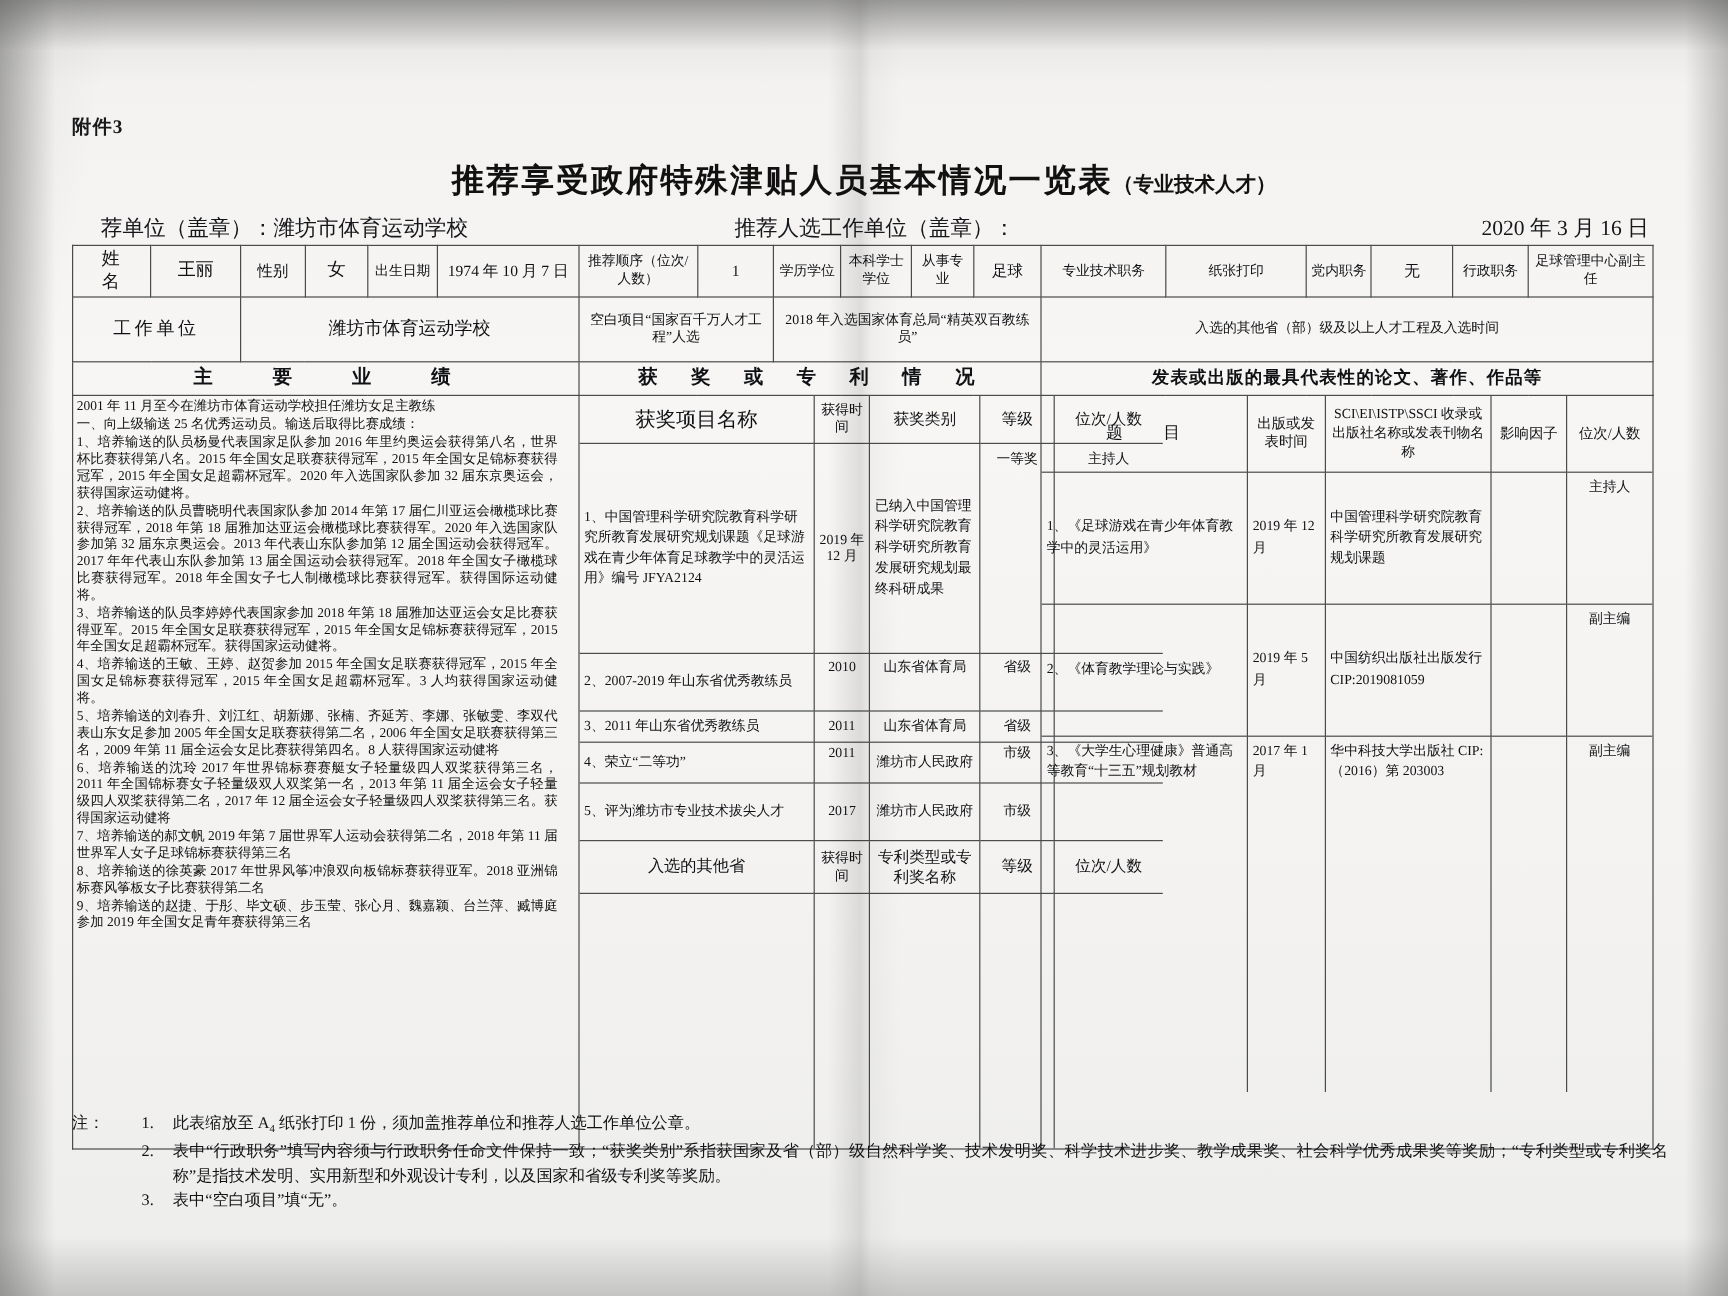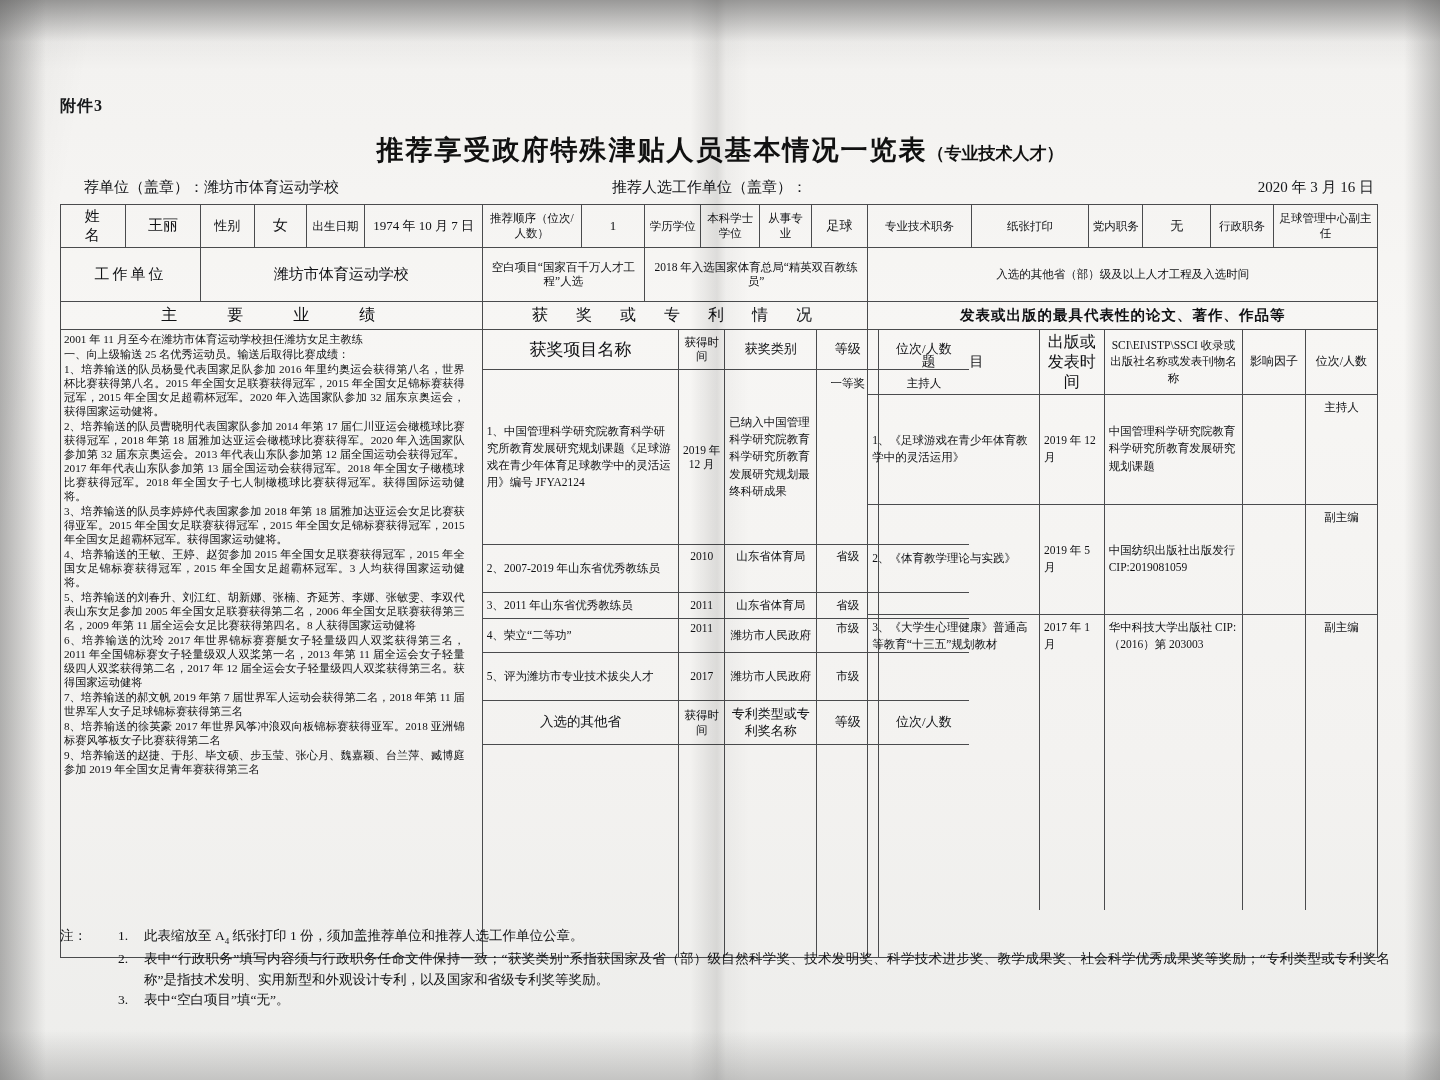--- a/index.html
+++ b/index.html
@@ -49,21 +49,21 @@
     font-size:16px;font-weight:bold;color:#16181a;letter-spacing:1px;
   }
   .doctitle{
     position:absolute;left:0;top:132px;width:1440px;text-align:center;
     font-size:27px;font-weight:bold;color:#111;letter-spacing:2px;
   }
   .doctitle .sub{font-size:17px;font-weight:bold;letter-spacing:0;}
 
   .metarow{
     position:absolute;left:84px;top:178px;width:1290px;height:20px;
-    font-size:15px;color:#15171a;
+    font-size:18px;color:#15171a;
   }
   .metarow .m1{position:absolute;left:0;top:0;}
   .metarow .m2{position:absolute;left:528px;top:0;}
   .metarow .m3{position:absolute;right:0;top:0;}
 
   
   table.main{
     position:absolute;left:60px;top:204px;width:1318px;
     border-collapse:collapse;
     table-layout:fixed;
@@ -73,21 +73,21 @@
     border:1px solid #4a4b4d;
     padding:2px 3px;
     vertical-align:middle;
     line-height:1.25;
   }
   .c{text-align:center;}
   .l{text-align:left;vertical-align:top;}
   .big{font-size:15px;letter-spacing:2px;}
   .tiny{font-size:11.5px;line-height:1.35;}
 
-  .secthead{font-size:16px;font-weight:normal;letter-spacing:6px;text-align:center;}
+  .secthead{font-size:16px;font-weight:bold;letter-spacing:6px;text-align:center;}
   .secthead2{font-size:14.5px;font-weight:bold;letter-spacing:1px;text-align:center;}
 
   .perf{
     font-size:11.2px;line-height:1.5;text-align:justify;
     padding:3px 5px 4px 5px;color:#0f1012;
   }
   .perf p{margin:0 14px 1px 0;}
 
   .notes{
     position:absolute;left:60px;top:0px;width:1330px;
@@ -283,21 +283,21 @@
           <colgroup>
             <col style="width:148px">
                 <col style="width:56px">
                 <col style="width:120px">
                 <col style="width:54px">
                 <col style="width:62px">
           </colgroup>
           <tbody>
                 <tr style="height:64px">
             <td class="c" style="border:1px solid #4a4b4d;border-top:0;border-left:0;font-size:14px;letter-spacing:2px">题　　目</td>
-            <td class="c" style="border:1px solid #4a4b4d;border-top:0;font-size:16px">出版或发表时间</td>
+            <td class="c" style="border:1px solid #4a4b4d;border-top:0;font-size:12px">出版或发表时间</td>
             <td class="c" style="border:1px solid #4a4b4d;border-top:0;font-size:11.5px;line-height:1.4;padding:2px">SCI\EI\ISTP\SSCI 收录或出版社名称或发表刊物名称</td>
             <td class="c" style="border:1px solid #4a4b4d;border-top:0;font-size:12px">影响因子</td>
             <td class="c" style="border:1px solid #4a4b4d;border-top:0;border-right:0;font-size:12px">位次/人数</td>
           </tr>
 
           <tr style="height:110px">
             <td class="l" style="border:1px solid #4a4b4d;border-left:0;padding:4px;line-height:1.5">1、《足球游戏在青少年体育教学中的灵活运用》</td>
             <td class="l" style="border:1px solid #4a4b4d;padding:4px;line-height:1.5">2019 年 12 月</td>
             <td class="l" style="border:1px solid #4a4b4d;padding:4px;line-height:1.5">中国管理科学研究院教育科学研究所教育发展研究规划课题</td>
             <td style="border:1px solid #4a4b4d"></td>

